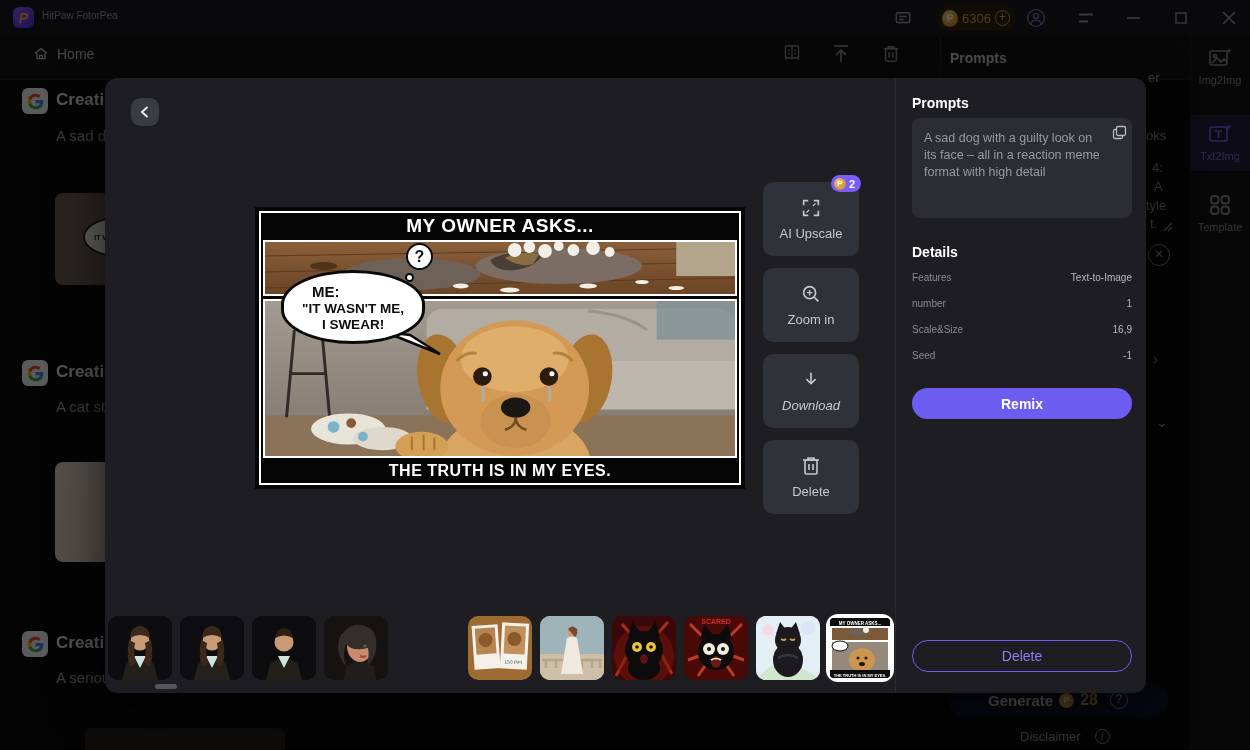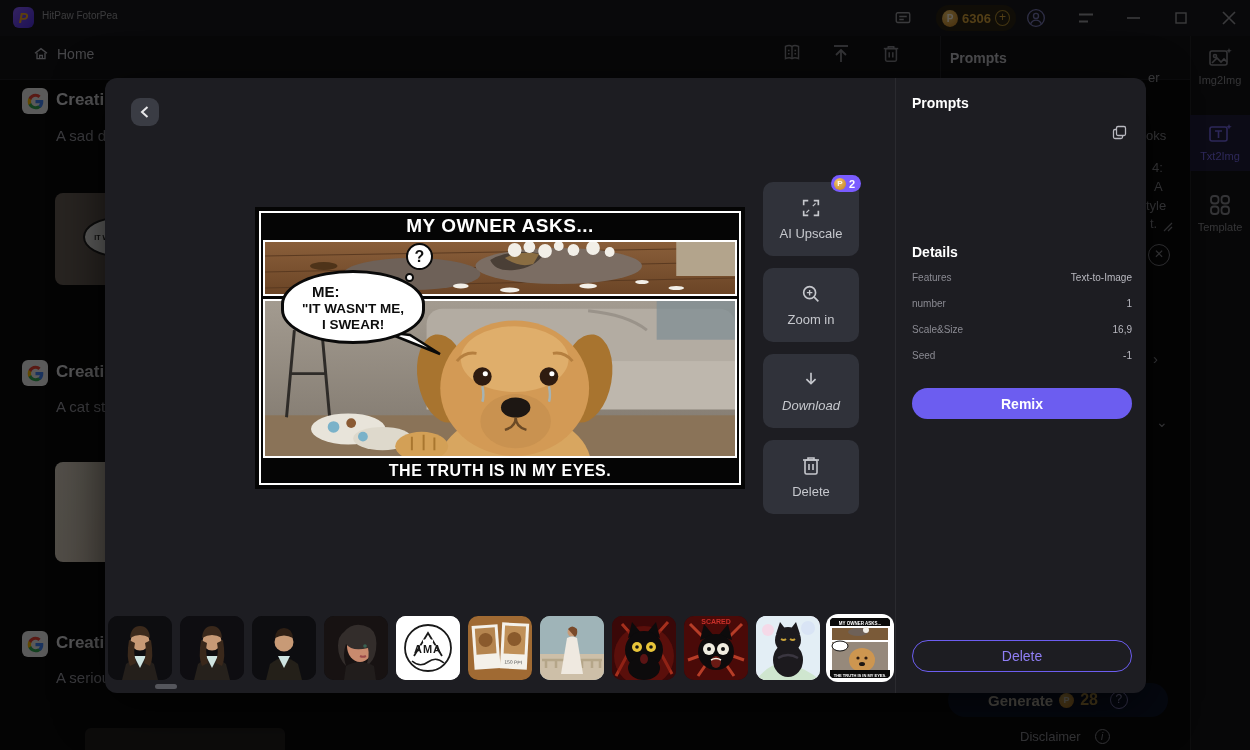--- a/index.html
+++ b/index.html
@@ -13,21 +13,21 @@
   #titlebar { position:absolute; left:0; top:0; width:1250px; height:36px; background:#1a1a1d; }
   #app-logo { position:absolute; left:13px; top:7px; width:21px; height:21px; border-radius:6px;
     background:linear-gradient(135deg,#8a5cff,#4d2fe0); display:flex; align-items:center; justify-content:center;
     color:#f5a623; font-weight:bold; font-size:14px; font-style:italic; }
   #app-title { position:absolute; left:42px; top:10px; font-size:10px; color:#9a9aa0; }
   .tb-icon { position:absolute; top:9px; color:#9a9aa0; }
   #coin-pill { position:absolute; left:936px; top:5px; width:80px; height:26px; border-radius:13px;
     background:#2b2313; display:flex; align-items:center; gap:4px; padding:0 6px; }
   .coin { width:17px; height:17px; border-radius:50%; background:radial-gradient(circle at 35% 30%,#f2c668,#c07d1f);
     color:#fff8e8; font-size:10px; font-weight:bold; display:flex; align-items:center; justify-content:center; }
-  #coin-count { color:#d9a43a; font-weight:bold; font-size:13px; }
+  #coin-count { color:#d9a43a; font-weight:normal; font-size:13px; }
   #coin-add { width:16px; height:16px; border-radius:50%; border:1.5px solid #b08a2e; color:#d9a43a;
     font-size:12px; line-height:13px; text-align:center; }
   #row2 { position:absolute; left:0; top:36px; width:1190px; height:44px; background:#141416; border-bottom:1px solid #1f1f22; }
   #home-item { position:absolute; left:33px; top:46px; display:flex; align-items:center; gap:8px; color:#b9b9c0; font-size:14px; }
   .toolbar-ic { position:absolute; top:44px; color:#8a8a90; }
   #bg-prompts-label { position:absolute; left:950px; top:50px; font-size:14px; font-weight:bold; color:#c9c9cf; }
   #row2-divider { position:absolute; left:940px; top:36px; width:1px; height:44px; background:#26262a; }
 
   #sidebar { position:absolute; left:1190px; top:36px; width:60px; height:714px; background:#141416; border-left:1px solid #232327; }
   .side-item { position:absolute; left:1190px; width:60px; text-align:center; color:#8a8a90; font-size:11px; }
@@ -440,20 +440,23 @@
         <path d="M2 5h16"></path>
         <path d="M7 5V3h6v2"></path>
         <rect x="4" y="5" width="12" height="14" rx="1.5"></rect>
         <path d="M8 9v6M12 9v6"></path>
       </svg>
     <span>Delete</span>
   </div>
 
   <div id="right-panel">
     <div class="panel-h" style="top:17px">Prompts</div>
+    <div id="prompt-box">
+      <span>A sad dog with a guilty look on its face – all in a reaction meme format with high detail</span>
+    </div>
     <div id="copy-btn">
       <svg width="15" height="15" viewBox="0 0 20 20" fill="none" stroke="currentColor" stroke-width="1.7">
           <rect x="6" y="2" width="12" height="12" rx="2"></rect>
           <path d="M14 14v2a2 2 0 0 1-2 2H4a2 2 0 0 1-2-2V8a2 2 0 0 1 2-2h2"></path>
         </svg>
     </div>
     <div class="panel-h" style="top:166px">Details</div>
     <div class="detail-row" style="top:194px">
       <span class="dl">Features</span>
       <span class="dv">Text-to-Image</span>
@@ -502,30 +505,20 @@
       </svg>
   </div>
   <div class="thumb" style="left:219px" title="woman with curly hair portrait">
     <svg width="64" height="64" viewBox="0 0 64 64">
         <rect width="64" height="64" fill="#171212"></rect>
         <ellipse cx="36" cy="30" rx="13" ry="16" fill="#c98a6e"></ellipse>
         <path d="M20 16 q10 -12 26 -4 q8 6 6 22 q-2 12 -10 16 q4 -10 2 -18 q-16 4 -22 -4 q-4 10 0 22 q-8 -8 -8 -20 q0 -10 6 -14z" fill="#332d2b"></path>
         <circle cx="41" cy="30" r="1.8" fill="#3a6152"></circle>
         <path d="M36 40 q3 1.5 6 0" stroke="#9c4a4a" stroke-width="2.2" fill="none"></path>
         <path d="M22 50 q14 -8 28 0 l2 14 H20z" fill="#211d1c"></path>
-      </svg>
-  </div>
-  <div class="thumb t-logo" style="left:291px" title="AMA mountain logo on white">
-    <svg width="64" height="64" viewBox="0 0 64 64">
-        <rect width="64" height="64" fill="#fff"></rect>
-        <circle cx="32" cy="32" r="23" fill="none" stroke="#1a1a1a" stroke-width="1.8"></circle>
-        <path d="M18 40 L32 17 L46 40" fill="none" stroke="#1a1a1a" stroke-width="1.8"></path>
-        <path d="M27 25 h10 M24 31 h16" stroke="#fff" stroke-width="3"></path>
-        <text x="32" y="37" font-size="11" font-weight="bold" text-anchor="middle" fill="#1a1a1a" font-family="Liberation Sans, sans-serif" letter-spacing="1">AMA</text>
-        <path d="M16 45 q8 7 16 1 q8 -6 16 1" fill="none" stroke="#1a1a1a" stroke-width="1.6"></path>
       </svg>
   </div>
   <div class="thumb" style="left:363px" title="dog polaroid photos 150 PPI">
     <svg width="64" height="64" viewBox="0 0 64 64">
         <rect width="64" height="64" fill="#a06a33"></rect>
         <g transform="rotate(-4 18 30)">
           <rect x="5" y="9" width="26" height="44" fill="#f4f1ea"></rect>
           <rect x="8" y="12" width="20" height="26" fill="#b5854f"></rect>
           <circle cx="18" cy="24" r="7" fill="#8a5a2c"></circle>
         </g>

